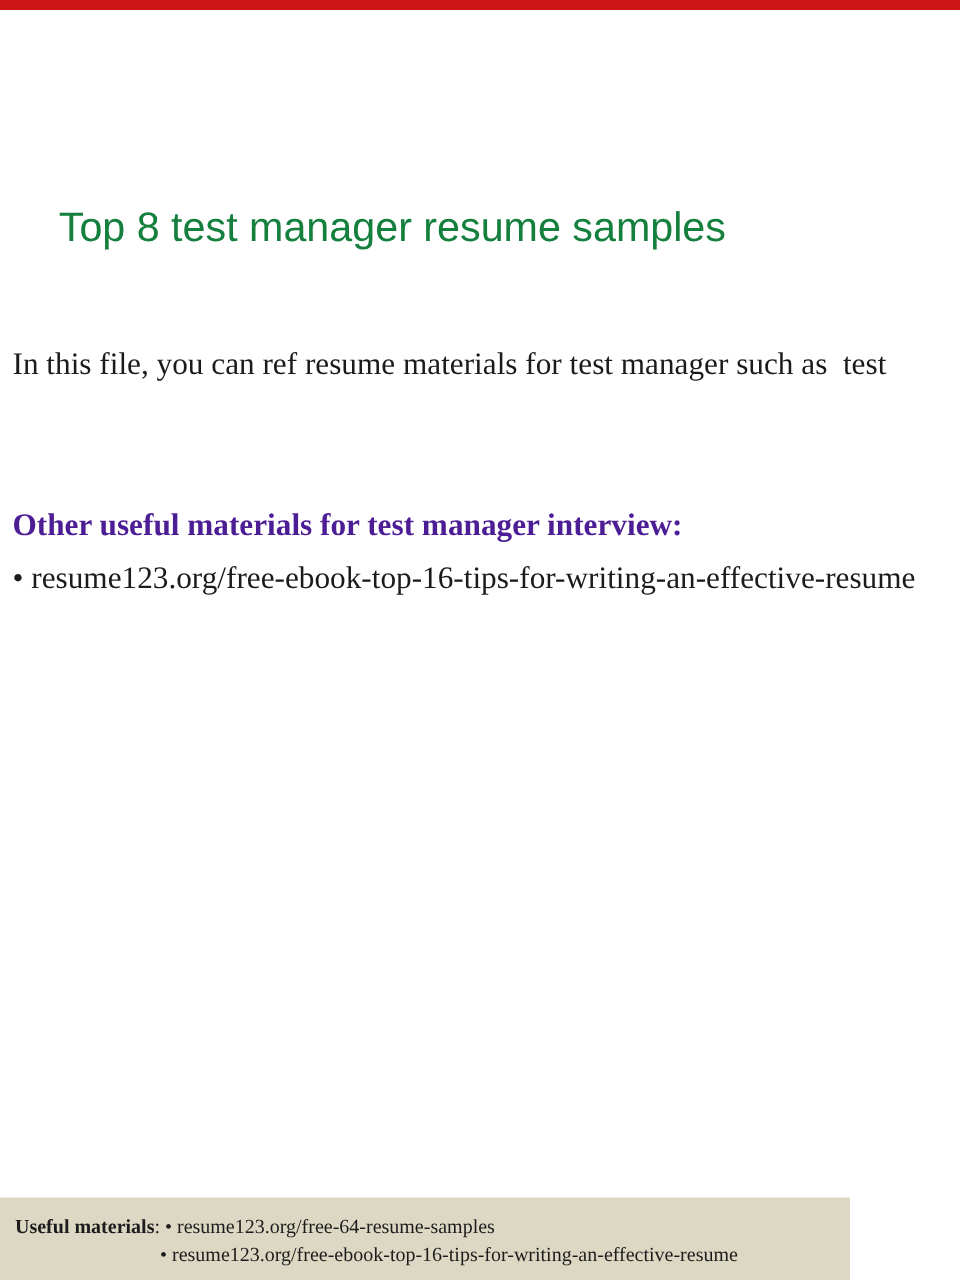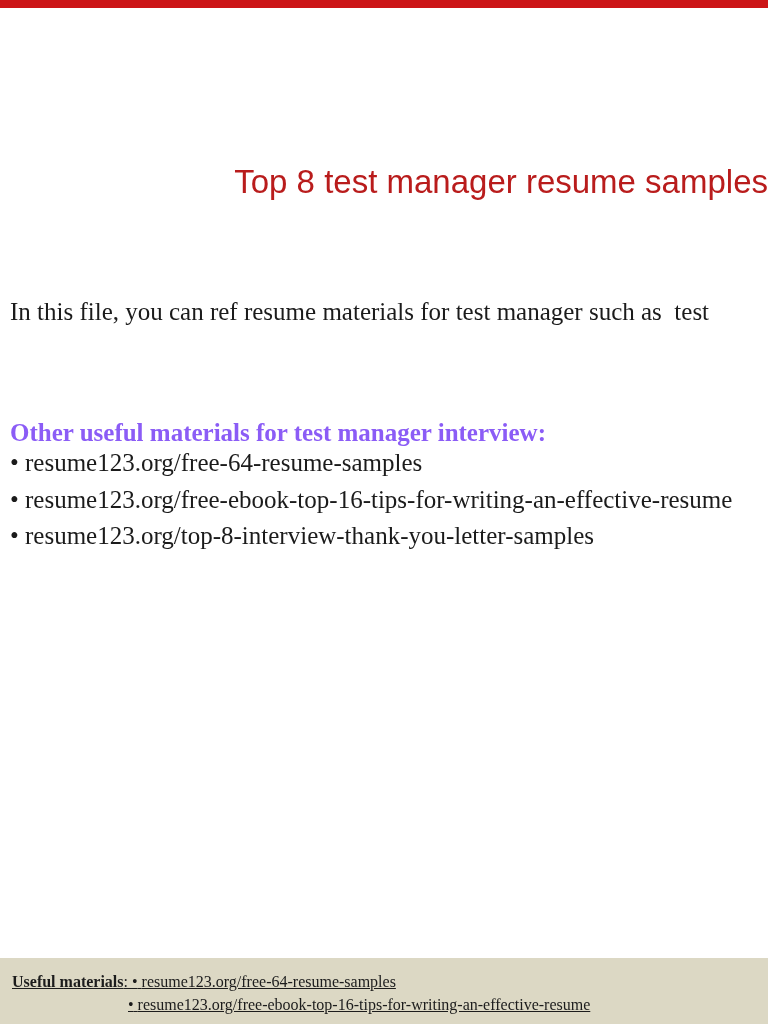--- a/index.html
+++ b/index.html
@@ -14,83 +14,80 @@
   }
   .top-bar {
     position: absolute;
     top: 0; left: 0;
     width: 768px; height: 8px;
     background: #cc1517;
   }
   .slide-title {
     position: absolute;
     top: 140px; left: 0; right: 0;
-    text-align: right;
+    text-align: left;
     font-family: "Liberation Sans", sans-serif;
     font-size: 33px;
     line-height: 40px;
     font-weight: 400;
-    color: #b91c1c;
+    color: #15803d;
     letter-spacing: 0px;
+    padding-left: 47px;
   }
   .intro {
     position: absolute;
     top: 274px; left: 10px; right: 6px;
     font-size: 25px;
     line-height: 36px;
   }
-  .intro .text-line { white-space: pre; margin-top: 20px; }
+  .intro .text-line { white-space: pre; }
   .section-heading {
     position: absolute;
     top: 403px; left: 10px; right: 6px;
     font-size: 25px;
     line-height: 36px;
     font-weight: 700;
-    color: #8b5cf6;
-    margin-top: 12px;
+    color: #4c1d95;
   }
   .bullet-list {
     position: absolute;
     top: 445px; left: 10px; right: 6px;
     font-size: 25px;
     line-height: 36.5px;
   }
   .bullet-line { white-space: pre; }
   .footer {
     position: absolute;
     left: 0; bottom: 0;
-    width: 768px; height: 66px;
+    width: 680px; height: 66px;
     background: #dcd8c4;
     font-size: 16px;
     line-height: 23px;
     color: #1c1c1c;
     padding-top: 12px;
     box-sizing: border-box;
-    text-decoration: underline;
   }
   .footer-line1 { padding-left: 12px; white-space: pre; }
   .footer-line2 { padding-left: 128px; white-space: pre; }
   .footer-label { font-weight: 700; }
   .glyph { }
 </style>
 </head>
 <body>
 
 <div class="top-bar"></div>
 
 <h1 class="slide-title">Top 8 test manager resume samples</h1>
 
 <div class="intro">
     <div class="text-line">In this file, you can ref resume materials for test manager such as  test</div>
   </div>
 
 <div class="section-heading">Other useful materials for test manager interview:</div>
 
 <div class="bullet-list">
-    <div class="bullet-line"><span class="glyph">• </span><span>resume123.org/free-64-resume-samples</span></div>
     <div class="bullet-line"><span class="glyph">• </span><span>resume123.org/free-ebook-top-16-tips-for-writing-an-effective-resume</span></div>
-    <div class="bullet-line"><span class="glyph">• </span><span>resume123.org/top-8-interview-thank-you-letter-samples</span></div>
   </div>
 
 <div class="footer">
   <div class="footer-line1"><span class="footer-label">Useful materials</span><span>:</span><span> </span><span class="glyph">•</span><span> </span><span>resume123.org/free-64-resume-samples</span></div>
   <div class="footer-line2"><span class="glyph">•</span><span> </span><span>resume123.org/free-ebook-top-16-tips-for-writing-an-effective-resume</span></div>
 </div>
 
 </body></html>

